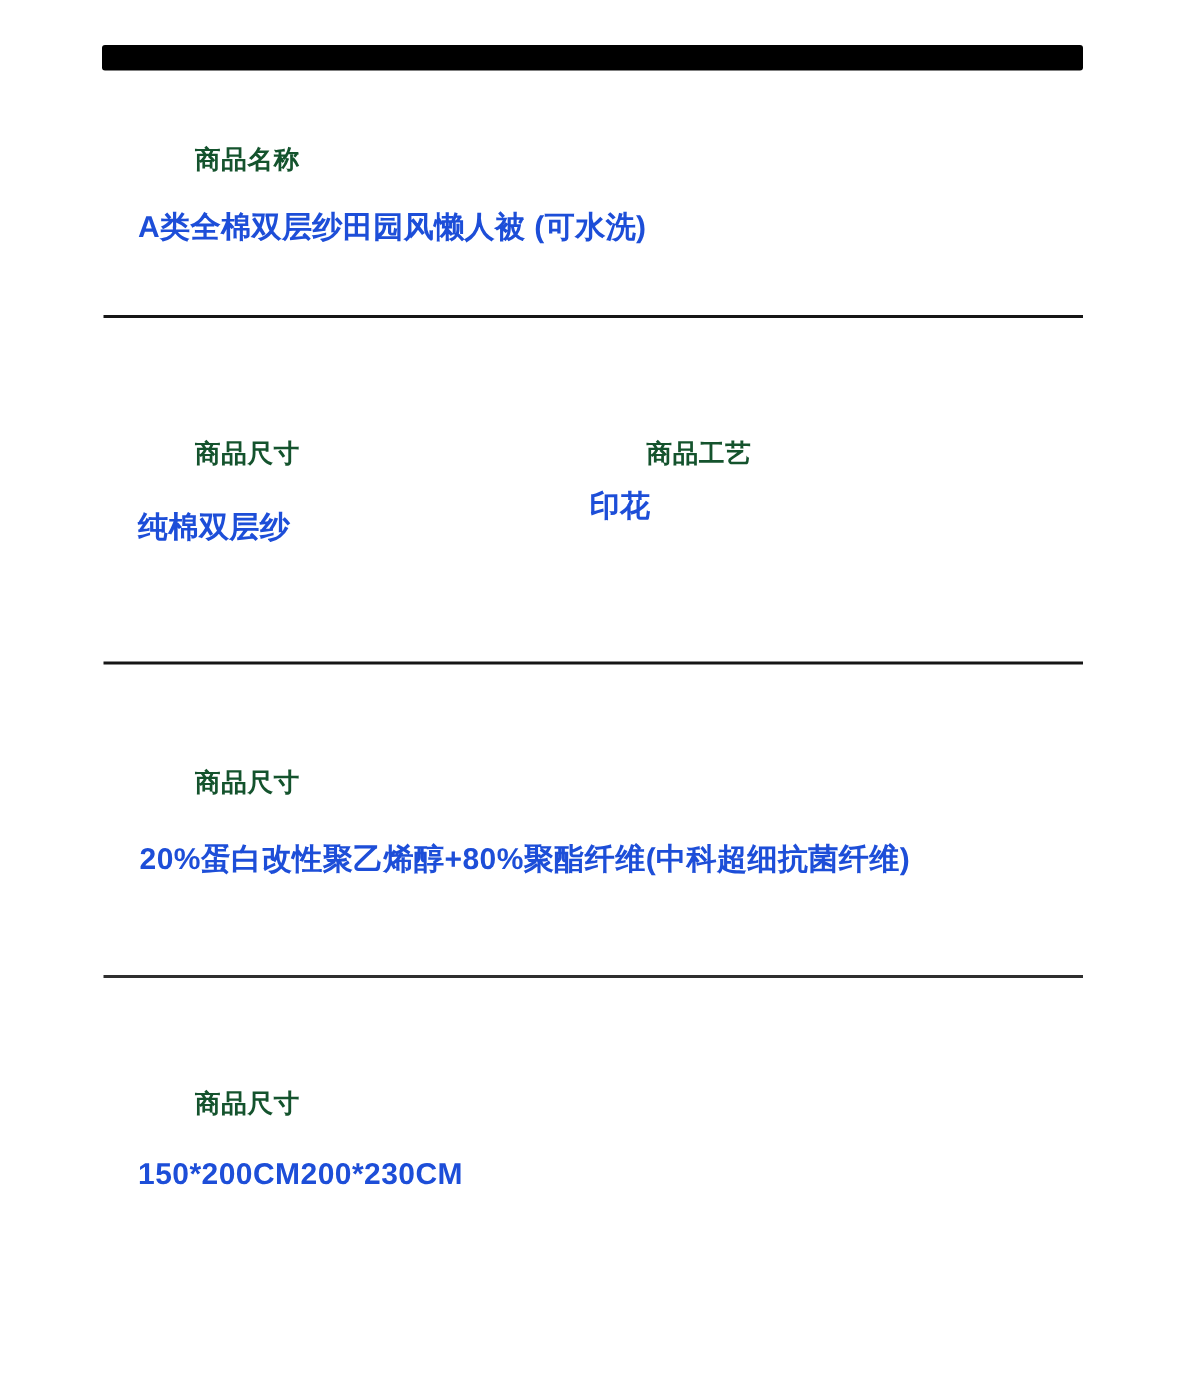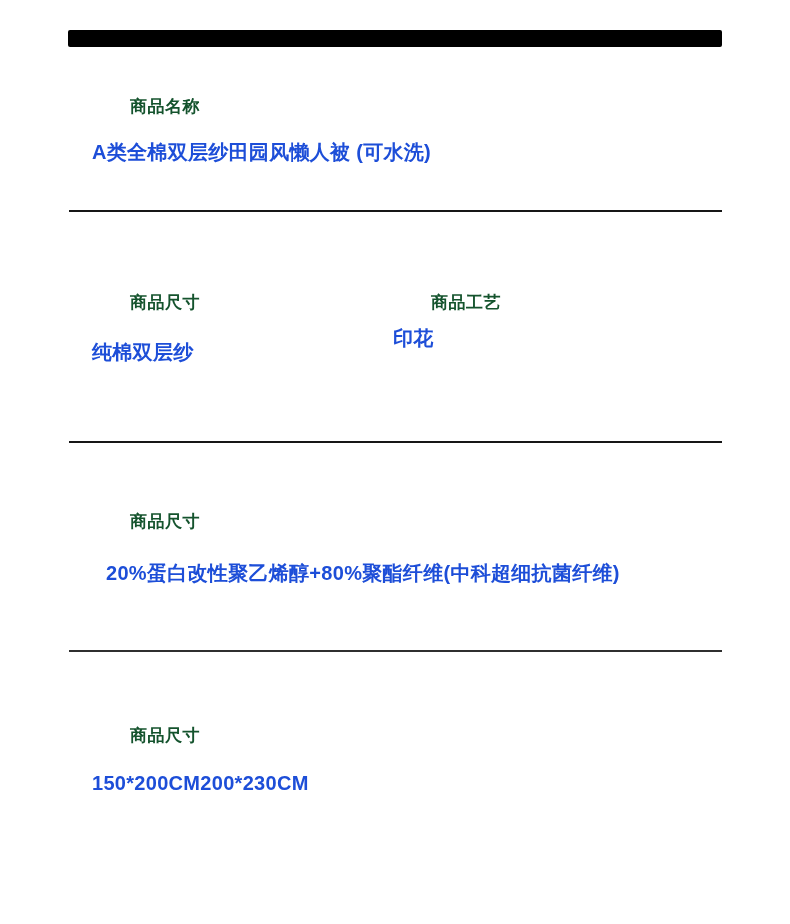--- a/index.html
+++ b/index.html
@@ -66,21 +66,21 @@
   <div class="abs divider" style="top:210px;"></div>
 
   <div class="abs section-heading" style="left:92px; top:294px;">商品尺寸</div>
   <div class="abs section-value" style="left:92px; top:341px;">纯棉双层纱</div>
   <div class="abs section-heading" style="left:393px; top:294px;">商品工艺</div>
   <div class="abs section-value" style="left:393px; top:327px;">印花</div>
 
   <div class="abs divider" style="top:441px;"></div>
 
   <div class="abs section-heading" style="left:92px; top:513px;">商品尺寸</div>
-  <div class="abs section-value" style="left:106px; top:562px;">20%蛋白改性聚乙烯醇+80%聚酯纤维(中科超细抗菌纤维)</div>
+  <div class="abs section-value" style="left:93px; top:562px;">20%蛋白改性聚乙烯醇+80%聚酯纤维(中科超细抗菌纤维)</div>
 
   <div class="abs divider light" style="top:650px;"></div>
 
   <div class="abs section-heading" style="left:92px; top:727px;font-family:Liberation Serif, serif;">商品尺寸</div>
   <div class="abs section-value" style="left:92px; top:772px;">
     <span>150*200CM</span><span class="size-gap">200*230CM</span>
   </div>
 
 </div>
 

